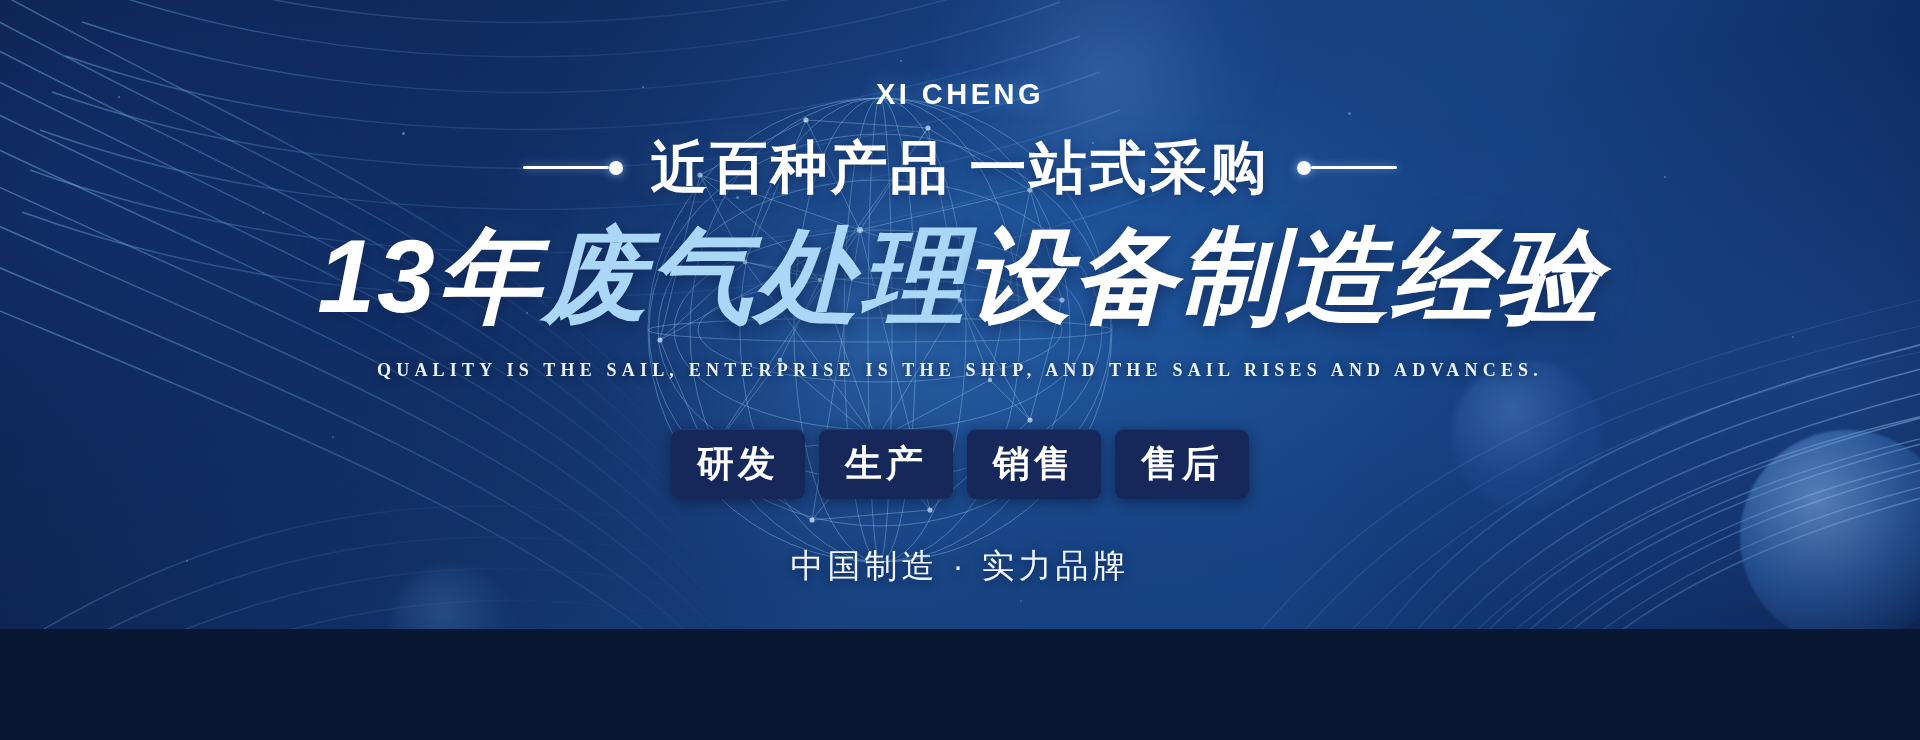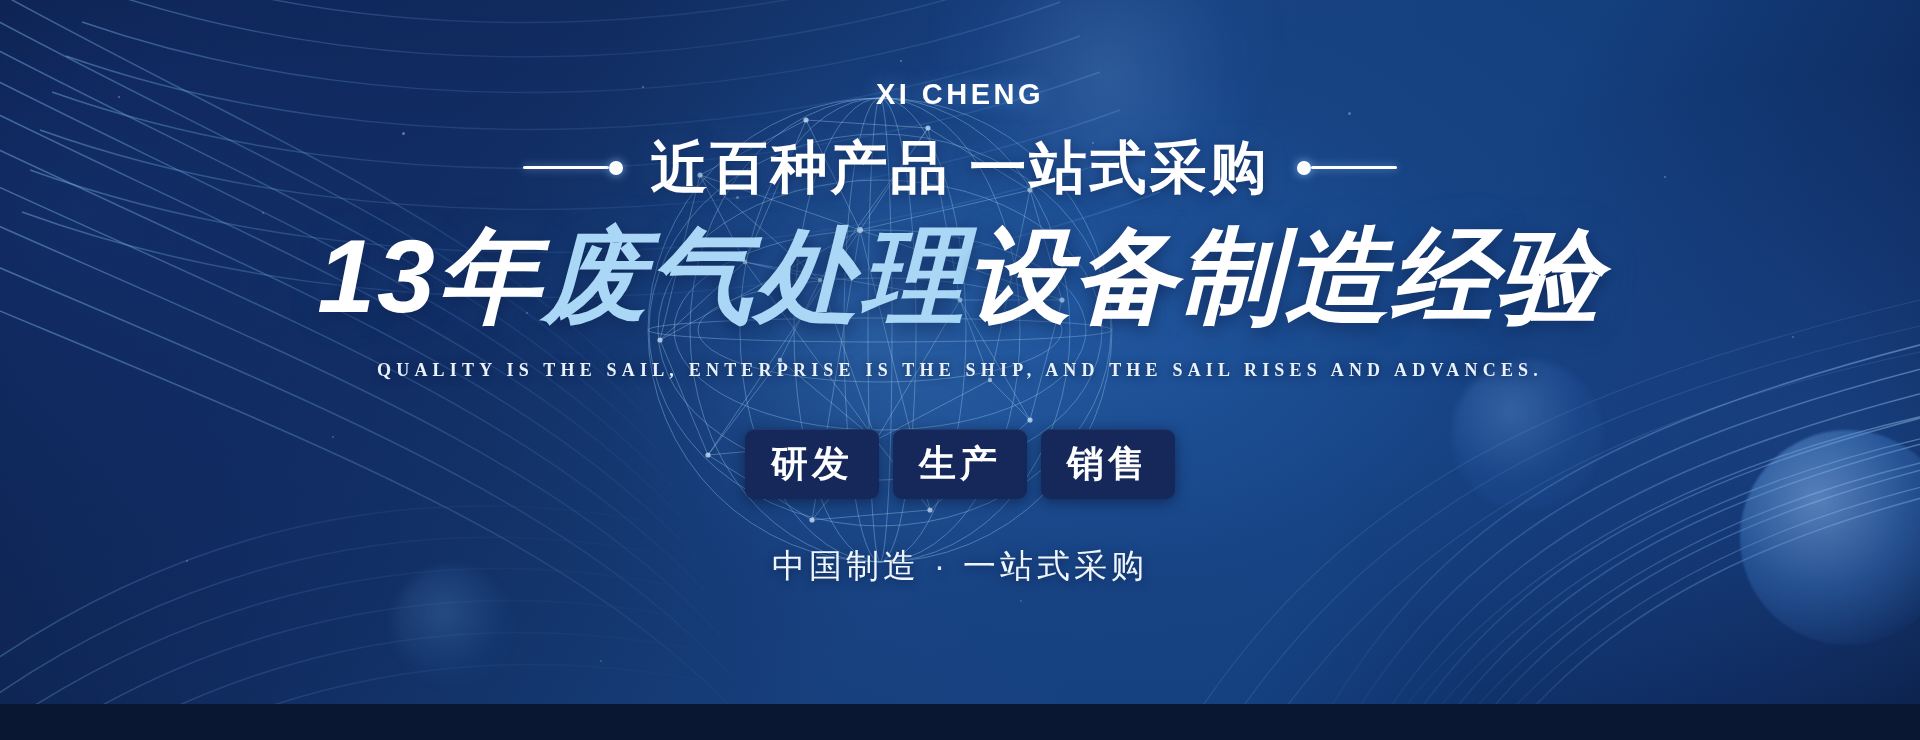--- a/index.html
+++ b/index.html
@@ -1,19 +1,19 @@
 <!DOCTYPE html>
 <html><head>
 <meta charset="utf-8">
 <style>
   html,body{margin:0;padding:0;background:#0a1733;}
   body{width:1920px;height:740px;overflow:hidden;
        font-family:"Liberation Sans","DejaVu Sans",sans-serif;}
 
-  .banner{position:relative;width:1920px;height:704px;overflow:hidden;
+  .banner{position:relative;width:1920px;height:629px;overflow:hidden;
           background:
             radial-gradient(ellipse 900px 620px at 58% 46%, rgba(42,105,185,0.55) 0%, rgba(28,74,146,0.28) 42%, rgba(12,32,78,0) 72%),
             radial-gradient(ellipse 700px 520px at 96% 62%, rgba(40,96,175,0.42) 0%, rgba(16,40,92,0) 70%),
             radial-gradient(ellipse 820px 700px at 4% 30%, rgba(22,56,126,0.55) 0%, rgba(10,26,64,0) 72%),
             linear-gradient(118deg,#0b1b42 0%,#102a5c 24%,#17407d 52%,#14407e 70%,#0e2a60 88%,#0a1c44 100%);
   }
 
   
   .bg-layer{position:absolute;inset:0;pointer-events:none;}
   .bg-layer svg{position:absolute;inset:0;width:1920px;height:740px;display:block;}
@@ -277,20 +277,21 @@
     <div class="headline">
       <span class="w">13年</span><span class="b">废气处理</span><span class="w">设备制造经验</span>
     </div>
 
     <div class="tagline">QUALITY IS THE SAIL, ENTERPRISE IS THE SHIP, AND THE SAIL RISES AND ADVANCES.</div>
 
     <div class="tags">
       <span class="tag">研发</span>
       <span class="tag">生产</span>
       <span class="tag">销售</span>
+      <span class="tag">售后</span>
     </div>
 
     <div class="footer-line">
-      <span>中国制造</span><span class="sep">·</span><span>一站式采购</span>
+      <span>中国制造</span><span class="sep">·</span><span>实力品牌</span>
     </div>
 
   </div>
 </div>
 
 </body></html>

